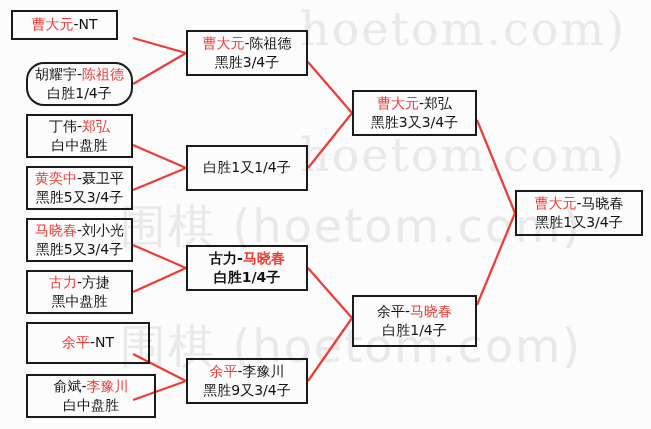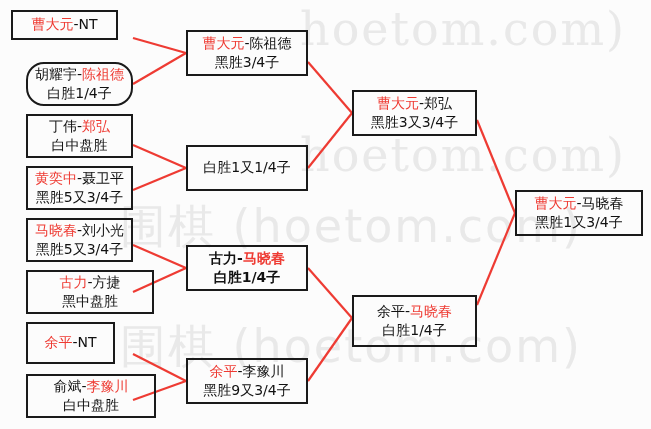--- a/index.html
+++ b/index.html
@@ -115,25 +115,25 @@
         <div class="result">白中盘胜</div>
       </div>
       <div class="box two-line" style="left: 26px; top: 166px; width: 107px; height: 44px; border-color: rgb(26, 26, 26);">
         <div class="pairing"><span class="red">黄奕中</span><span class="dash">-</span><span class="">聂卫平</span></div>
         <div class="result">黑胜5又3/4子</div>
       </div>
       <div class="box two-line" style="left: 26px; top: 218px; width: 107px; height: 44px; border-color: rgb(26, 26, 26);">
         <div class="pairing"><span class="red">马晓春</span><span class="dash">-</span><span class="">刘小光</span></div>
         <div class="result">黑胜5又3/4子</div>
       </div>
-      <div class="box two-line" style="left: 26px; top: 270px; width: 128px; height: 44px; border-color: rgb(26, 26, 26);">
+      <div class="box two-line" style="left: 26px; top: 270px; width: 107px; height: 44px; border-color: rgb(26, 26, 26);">
         <div class="pairing"><span class="red">古力</span><span class="dash">-</span><span class="">方捷</span></div>
         <div class="result">黑中盘胜</div>
       </div>
-      <div class="box" style="left: 26px; top: 322px; width: 89px; height: 42px; border-color: rgb(26, 26, 26);">
+      <div class="box" style="left: 26px; top: 322px; width: 124px; height: 42px; border-color: rgb(26, 26, 26);">
         <div class="pairing"><span class="red">余平</span><span class="dash">-</span><span class="">NT</span></div>
       </div>
       <div class="box two-line" style="left: 26px; top: 374px; width: 130px; height: 44px; border-color: rgb(26, 26, 26);">
         <div class="pairing"><span class="">俞斌</span><span class="dash">-</span><span class="red">李豫川</span></div>
         <div class="result">白中盘胜</div>
       </div>
       <div class="box two-line" style="left: 186px; top: 30px; width: 122px; height: 46px; border-color: rgb(26, 26, 26);">
         <div class="pairing"><span class="red">曹大元</span><span class="dash">-</span><span class="">陈祖德</span></div>
         <div class="result">黑胜3/4子</div>
       </div>

